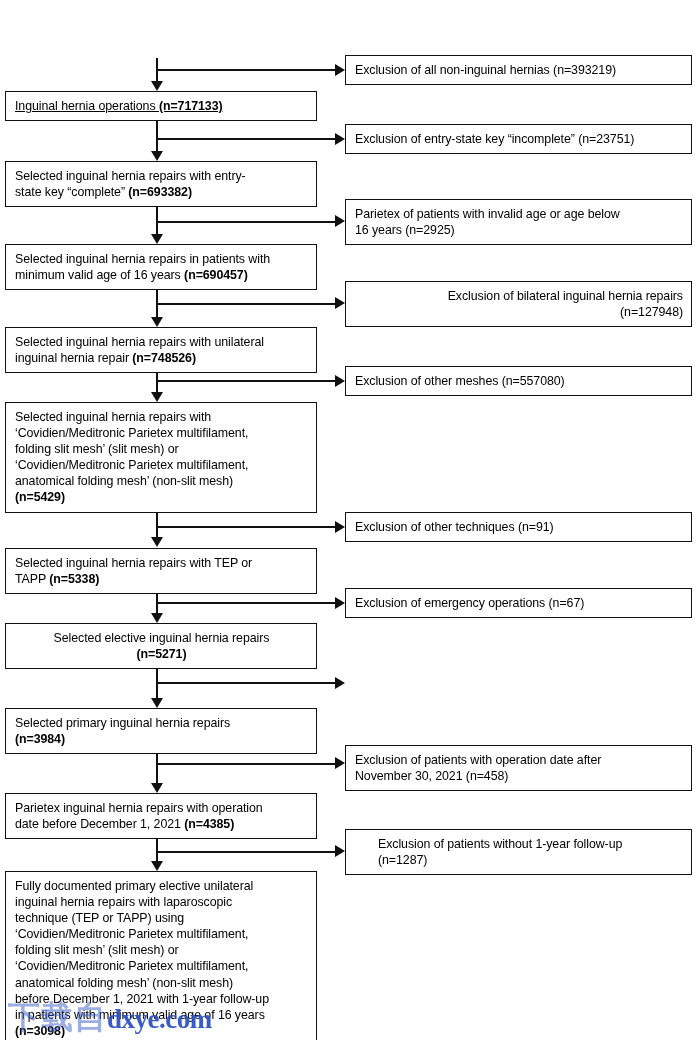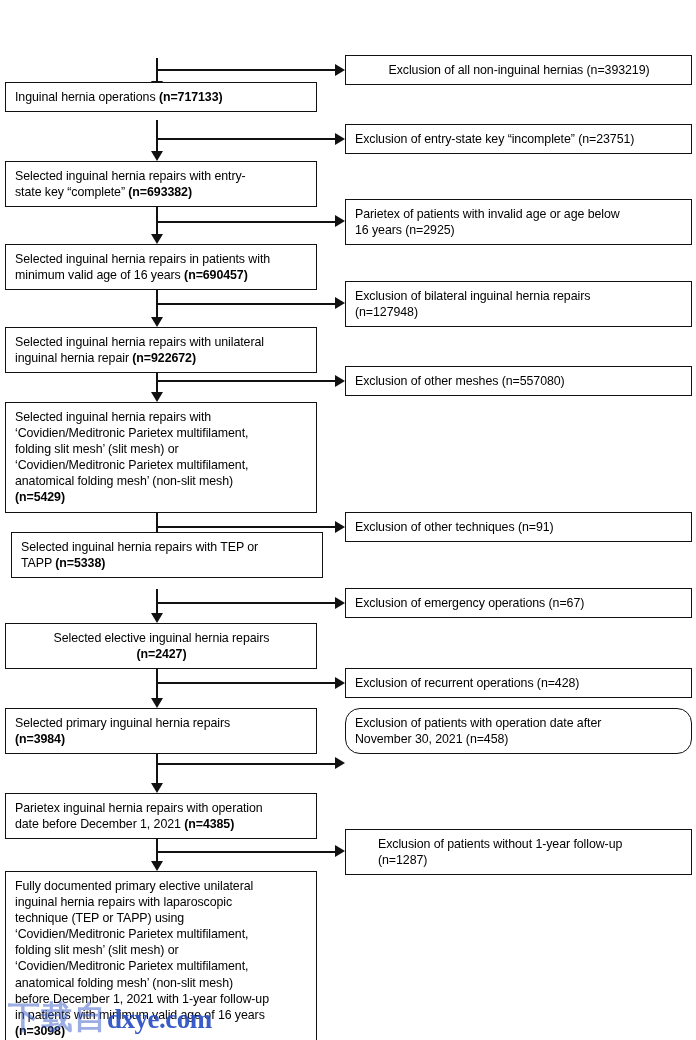--- a/index.html
+++ b/index.html
@@ -89,39 +89,38 @@
     color: #3a5ec9;
     opacity: 0.55;
     font-size: 32px;
     letter-spacing: 1px;
   }
 </style>
 </head>
 <body>
 
 <div id="flow">
-    <div class="box main" style="top: 82px; min-height: 29px;"><span>Inguinal hernia operations </span><b>(n=717133)</b></div>
+    <div class="box main" style="top: 91px; min-height: 29px; text-decoration: underline;"><span>Inguinal hernia operations </span><b>(n=717133)</b></div>
     <div class="box main" style="top: 161px; min-height: 42px;"><span>Selected inguinal hernia repairs with entry-</span><br><span>state key “complete” </span><b>(n=693382)</b></div>
     <div class="box main" style="top: 244px; min-height: 42px;"><span>Selected inguinal hernia repairs in patients with</span><br><span>minimum valid age of 16 years </span><b>(n=690457)</b></div>
-    <div class="box main" style="top: 327px; min-height: 42px;"><span>Selected inguinal hernia repairs with unilateral</span><br><span>inguinal hernia repair </span><b>(n=922672)</b></div>
+    <div class="box main" style="top: 327px; min-height: 42px;"><span>Selected inguinal hernia repairs with unilateral</span><br><span>inguinal hernia repair </span><b>(n=748526)</b></div>
     <div class="box main" style="top: 402px; min-height: 105px;"><span>Selected inguinal hernia repairs with</span><br><span>‘Covidien/Meditronic Parietex multifilament,</span><br><span>folding slit mesh’ (slit mesh) or</span><br><span>‘Covidien/Meditronic Parietex multifilament,</span><br><span>anatomical folding mesh’ (non-slit mesh)</span><br><b>(n=5429)</b></div>
-    <div class="box main" style="top: 532px; min-height: 42px; margin-left: 6px;"><span>Selected inguinal hernia repairs with TEP or</span><br><span>TAPP </span><b>(n=5338)</b></div>
-    <div class="box main" style="top: 623px; min-height: 38px; text-align: center;"><span>Selected elective inguinal hernia repairs</span><br><b>(n=2427)</b></div>
+    <div class="box main" style="top: 548px; min-height: 42px;"><span>Selected inguinal hernia repairs with TEP or</span><br><span>TAPP </span><b>(n=5338)</b></div>
+    <div class="box main" style="top: 623px; min-height: 38px; text-align: center;"><span>Selected elective inguinal hernia repairs</span><br><b>(n=5271)</b></div>
     <div class="box main" style="top: 708px; min-height: 38px;"><span>Selected primary inguinal hernia repairs</span><br><b>(n=3984)</b></div>
     <div class="box main" style="top: 793px; min-height: 42px;"><span>Parietex inguinal hernia repairs with operation</span><br><span>date before December 1, 2021 </span><b>(n=4385)</b></div>
     <div class="box main" style="top: 871px; min-height: 165px;"><span>Fully documented primary elective unilateral</span><br><span>inguinal hernia repairs with laparoscopic</span><br><span>technique (TEP or TAPP) using</span><br><span>‘Covidien/Meditronic Parietex multifilament,</span><br><span>folding slit mesh’ (slit mesh) or</span><br><span>‘Covidien/Meditronic Parietex multifilament,</span><br><span>anatomical folding mesh’ (non-slit mesh)</span><br><span>before December 1, 2021 with 1-year follow-up</span><br><span>in patients with minimum valid age of 16 years</span><br><b>(n=3098)</b></div>
-    <div class="box excl" style="top: 55px; min-height: 30px; text-align: center;"><span>Exclusion of all non-inguinal hernias (n=393219)</span></div>
+    <div class="box excl" style="top: 55px; min-height: 30px;"><span>Exclusion of all non-inguinal hernias (n=393219)</span></div>
     <div class="box excl" style="top: 124px; min-height: 30px;"><span>Exclusion of entry-state key “incomplete” (n=23751)</span></div>
     <div class="box excl" style="top: 199px; min-height: 45px;"><span>Parietex of patients with invalid age or age below</span><br><span>16 years (n=2925)</span></div>
-    <div class="box excl" style="top: 281px; min-height: 45px;"><span>Exclusion of bilateral inguinal hernia repairs</span><br><span>(n=127948)</span></div>
+    <div class="box excl" style="top: 281px; min-height: 45px; text-align: right;"><span>Exclusion of bilateral inguinal hernia repairs</span><br><span>(n=127948)</span></div>
     <div class="box excl" style="top: 366px; min-height: 30px;"><span>Exclusion of other meshes (n=557080)</span></div>
     <div class="box excl" style="top: 512px; min-height: 30px;"><span>Exclusion of other techniques (n=91)</span></div>
     <div class="box excl" style="top: 588px; min-height: 30px;"><span>Exclusion of emergency operations (n=67)</span></div>
-    <div class="box excl" style="top: 668px; min-height: 30px;"><span>Exclusion of recurrent operations (n=428)</span></div>
-    <div class="box excl" style="top: 708px; min-height: 45px; border-radius: 15px;"><span>Exclusion of patients with operation date after</span><br><span>November 30, 2021 (n=458)</span></div>
+    <div class="box excl" style="top: 745px; min-height: 45px;"><span>Exclusion of patients with operation date after</span><br><span>November 30, 2021 (n=458)</span></div>
     <div class="box excl" style="top: 829px; min-height: 45px; padding-left: 32px;"><span>Exclusion of patients without 1-year follow-up</span><br><span>(n=1287)</span></div>
     <div class="vline" style="left: 156px; top: 58px; height: 24px;"></div>
     <div class="arrow-down" style="left: 150.5px; top: 81px;"></div>
     <div class="hline" style="left: 156px; top: 69px; width: 180px;"></div>
     <div class="arrow-right" style="left: 335px; top: 63.5px;"></div>
     <div class="vline" style="left: 156px; top: 120px; height: 32px;"></div>
     <div class="arrow-down" style="left: 150.5px; top: 151px;"></div>
     <div class="hline" style="left: 156px; top: 138px; width: 180px;"></div>
     <div class="arrow-right" style="left: 335px; top: 132.5px;"></div>
     <div class="vline" style="left: 156px; top: 203px; height: 32px;"></div>

